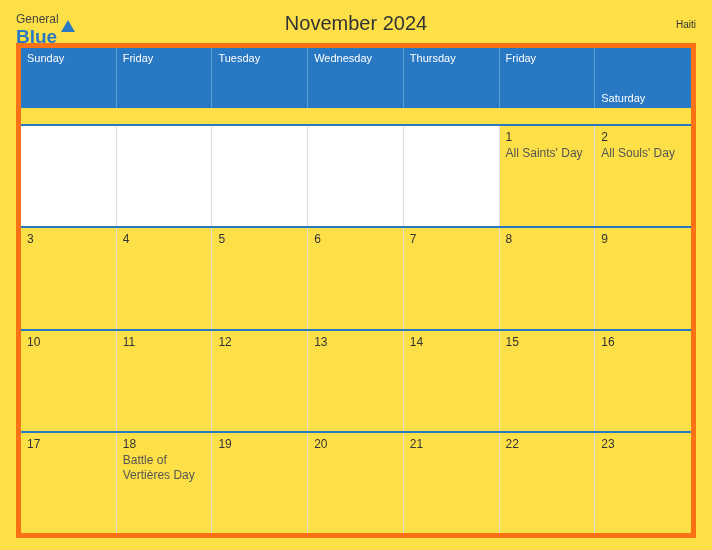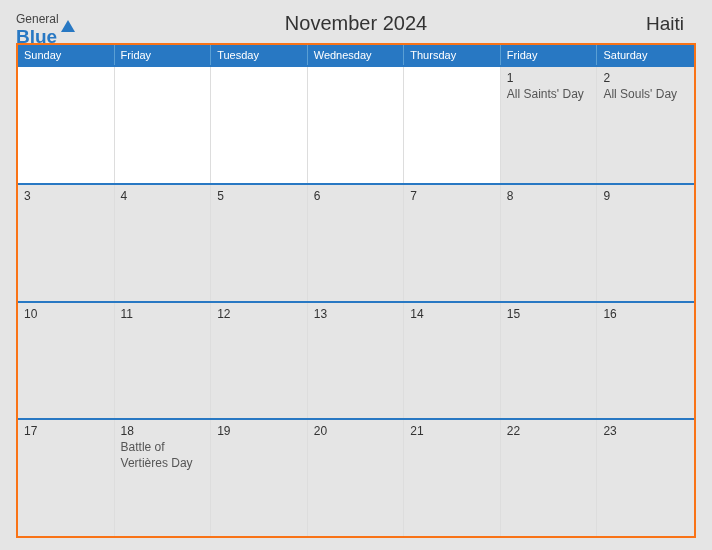--- a/index.html
+++ b/index.html
@@ -6,21 +6,21 @@
     body {
       font-family: Arial, sans-serif;
       background: #fff;
       width: 712px;
       height: 550px;
       overflow: hidden;
     }
     .page {
       width: 712px;
       height: 550px;
-      background: #e5e5e5;
+      background: #fde047;
       padding: 12px 16px 12px 16px;
       display: flex;
       flex-direction: column;
     }
     .header {
       display: flex;
       align-items: center;
       justify-content: center;
       position: relative;
       margin-bottom: 8px;
@@ -55,46 +55,48 @@
       margin-top: -8px;
     }
     .title {
       font-size: 20px;
       font-weight: normal;
       color: #333;
       text-align: center;
     }
     .country {
       position: absolute;
-      right: 12px;
+      right: 0;
       top: 50%;
       transform: translateY(-50%);
-      font-size: 19px;
+      font-size: 10px;
       color: #333;
     }
     .calendar {
       flex: 1;
       display: flex;
       flex-direction: column;
-      border: 2px solid #f97316;
+      border: 5px solid #f97316;
+      gap: 16px;
     }
     .cal-header {
       display: grid;
       grid-template-columns: repeat(7, 1fr);
       background: #2878c3;
     }
     .cal-header-cell {
       color: #fff;
       font-size: 11px;
       padding: 4px 6px;
       font-weight: normal;
       border-right: 1px solid #5a9fd4;
     }
     .cal-header-cell:last-child {
       border-right: none;
+      margin-top: 40px;
     }
     .cal-body {
       flex: 1;
       display: flex;
       flex-direction: column;
     }
     .cal-row {
       flex: 1;
       display: grid;
       grid-template-columns: repeat(7, 1fr);

